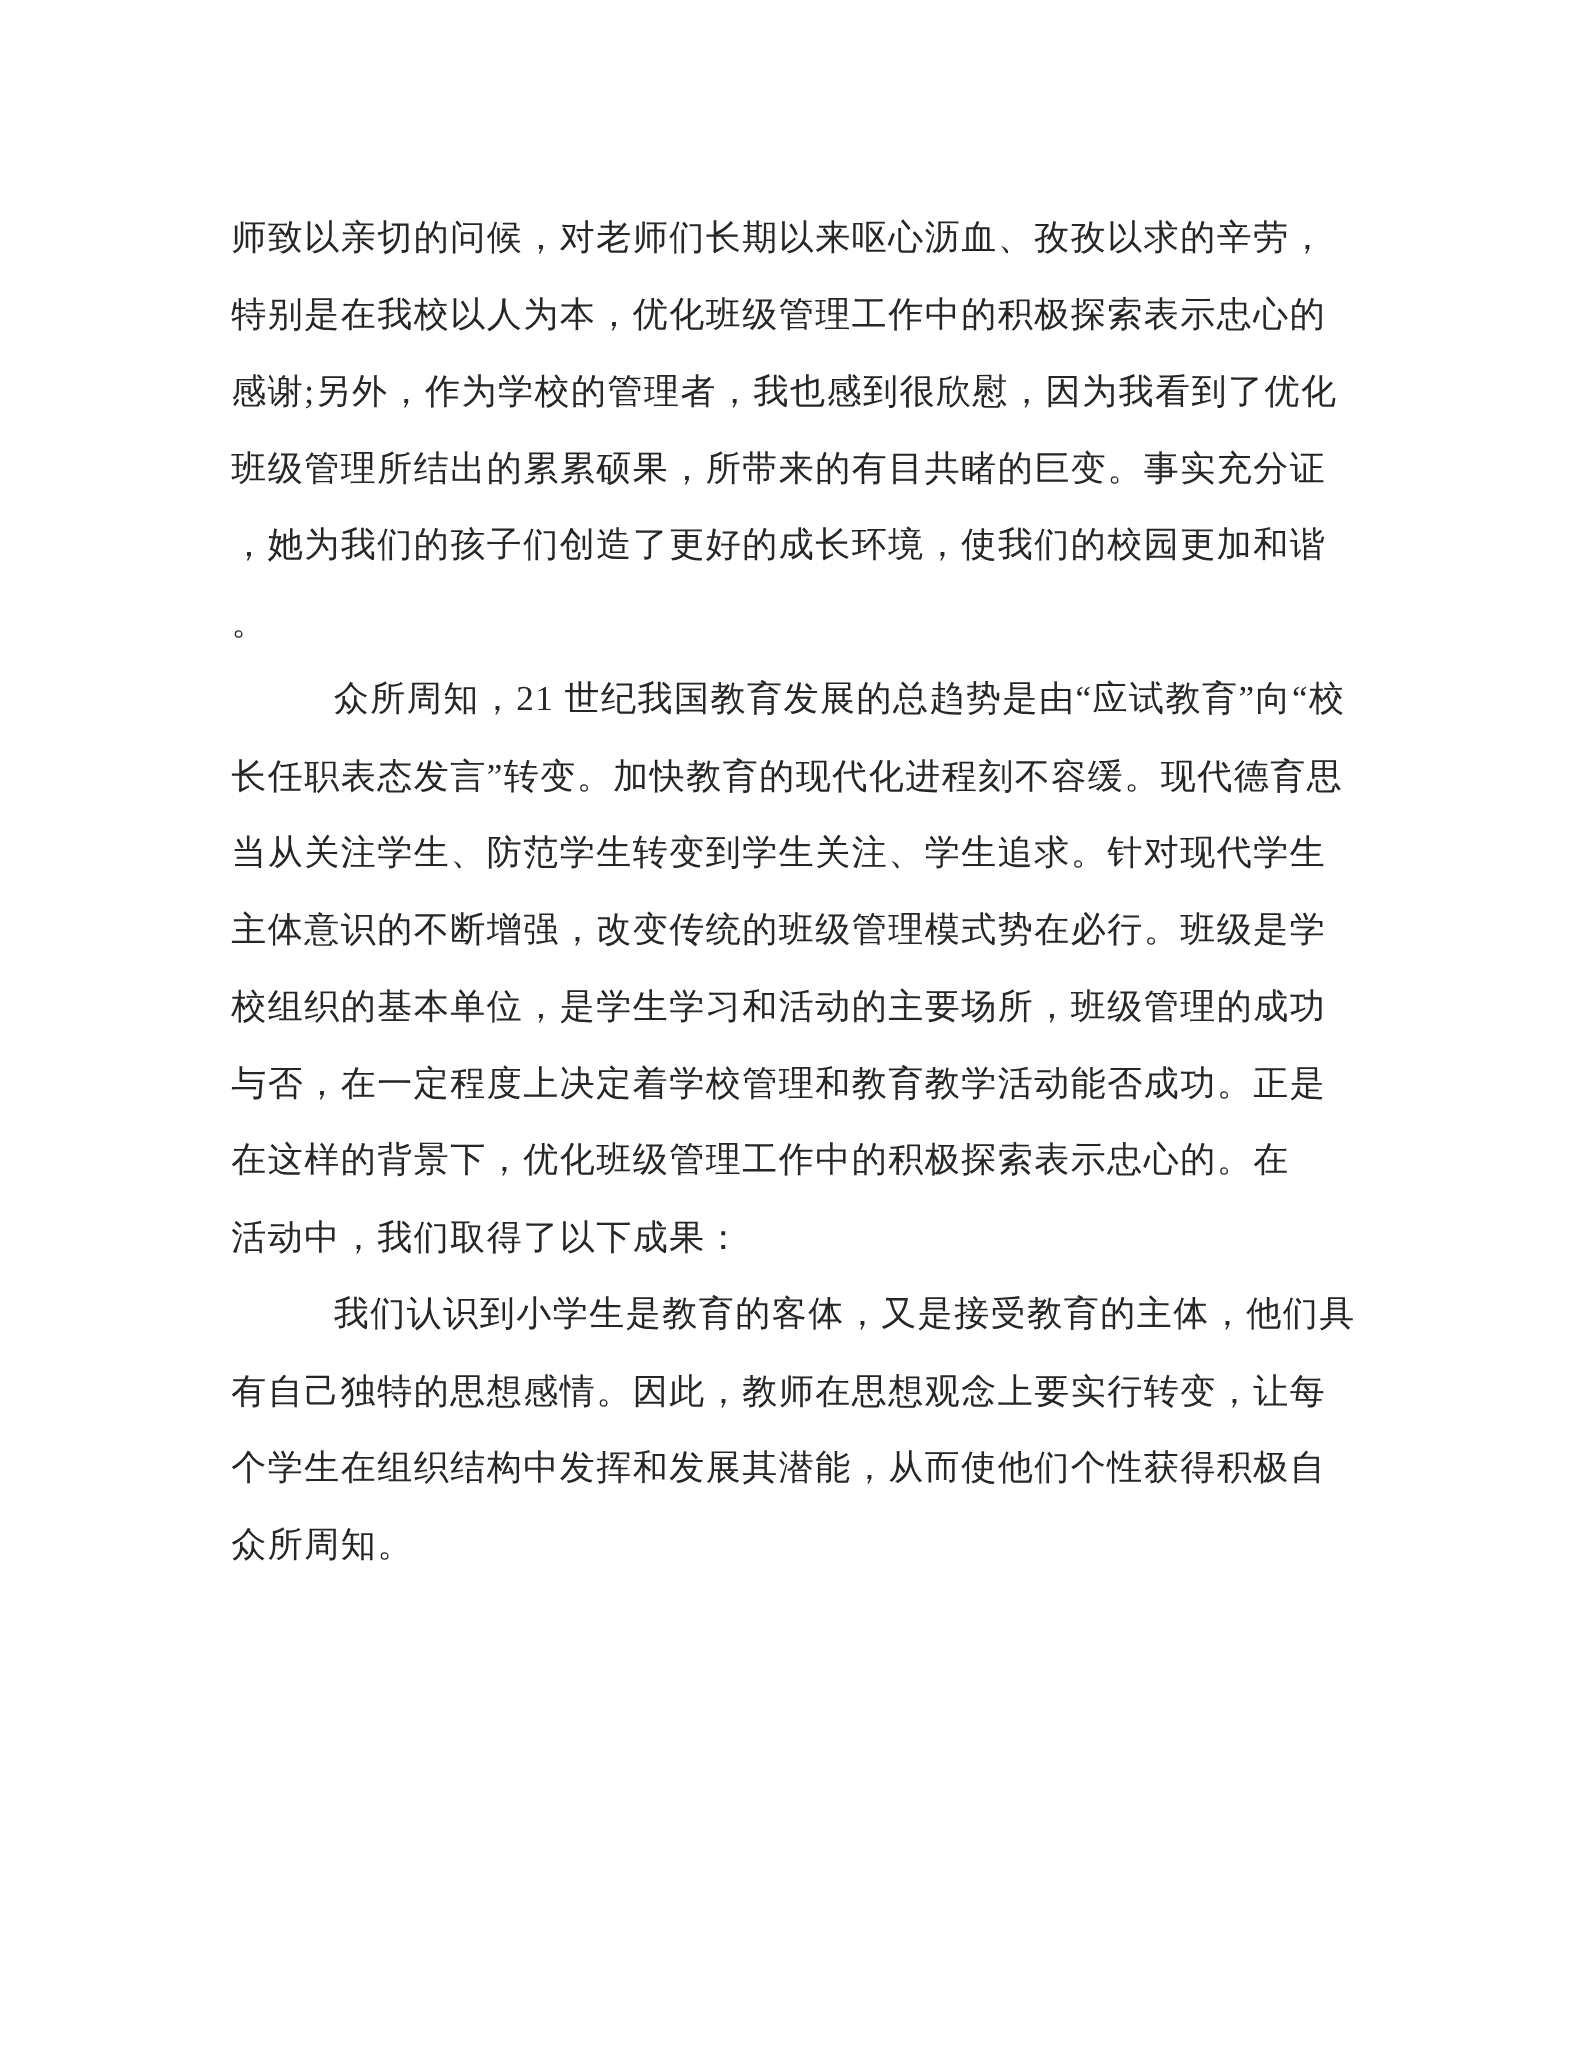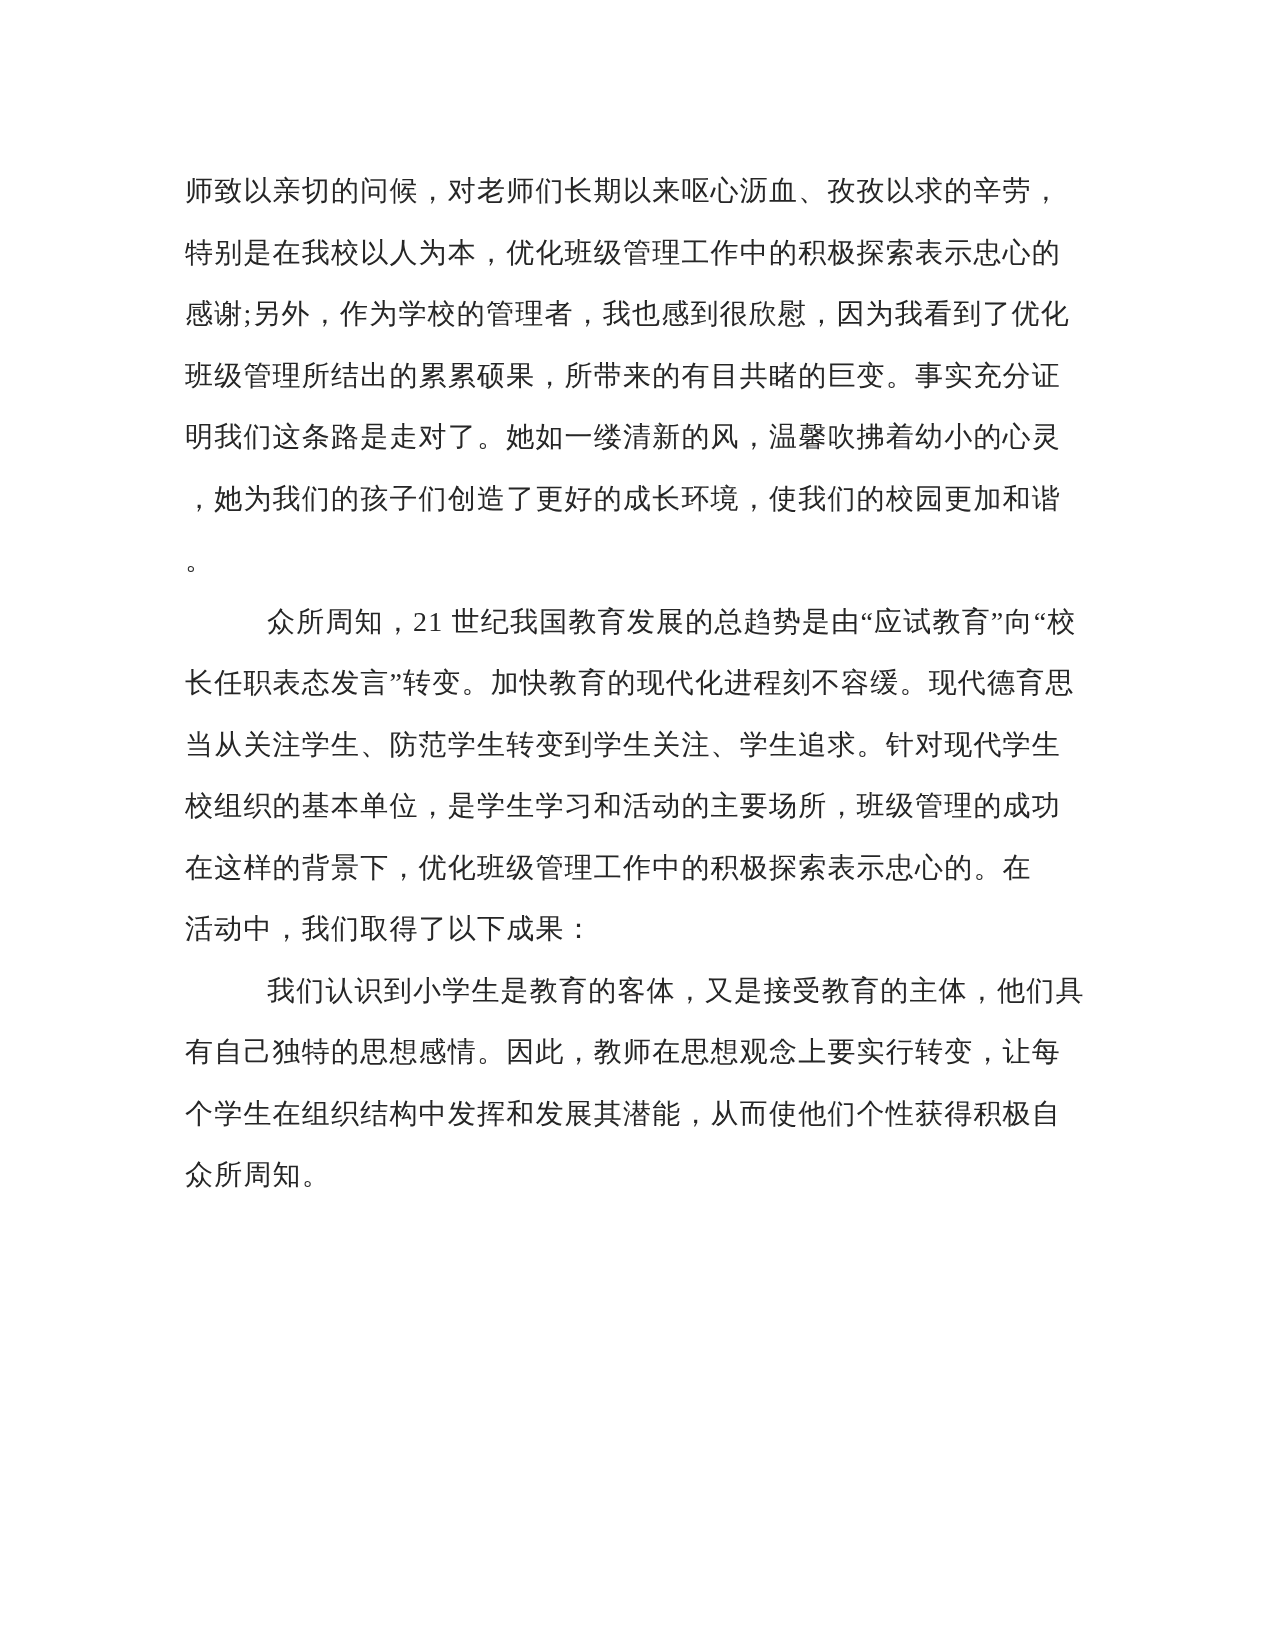--- a/index.html
+++ b/index.html
@@ -41,27 +41,28 @@
 </style>
 </head>
 <body>
 
 <div class="page">
   <div class="text-column">
     <div class="line">师致以亲切的问候，对老师们长期以来呕心沥血、孜孜以求的辛劳，</div>
     <div class="line">特别是在我校以人为本，优化班级管理工作中的积极探索表示忠心的</div>
     <div class="line">感谢;另外，作为学校的管理者，我也感到很欣慰，因为我看到了优化</div>
     <div class="line">班级管理所结出的累累硕果，所带来的有目共睹的巨变。事实充分证</div>
-    <div class="line">明我们这条路是走对了。她如一缕清新的风，温馨吹拂着幼小的心灵</div>
     <div class="line">，她为我们的孩子们创造了更好的成长环境，使我们的校园更加和谐</div>
     <div class="line">。</div>
     <div class="line indent">众所周知，21 世纪我国教育发展的总趋势是由“应试教育”向“校</div>
     <div class="line">长任职表态发言”转变。加快教育的现代化进程刻不容缓。现代德育思</div>
     <div class="line">当从关注学生、防范学生转变到学生关注、学生追求。针对现代学生</div>
+    <div class="line">主体意识的不断增强，改变传统的班级管理模式势在必行。班级是学</div>
     <div class="line">校组织的基本单位，是学生学习和活动的主要场所，班级管理的成功</div>
+    <div class="line">与否，在一定程度上决定着学校管理和教育教学活动能否成功。正是</div>
     <div class="line">在这样的背景下，优化班级管理工作中的积极探索表示忠心的。在</div>
     <div class="line">活动中，我们取得了以下成果：</div>
     <div class="line indent">我们认识到小学生是教育的客体，又是接受教育的主体，他们具</div>
     <div class="line">有自己独特的思想感情。因此，教师在思想观念上要实行转变，让每</div>
     <div class="line">个学生在组织结构中发挥和发展其潜能，从而使他们个性获得积极自</div>
     <div class="line">众所周知。</div>
   </div>
 </div>
 
 </body></html>

